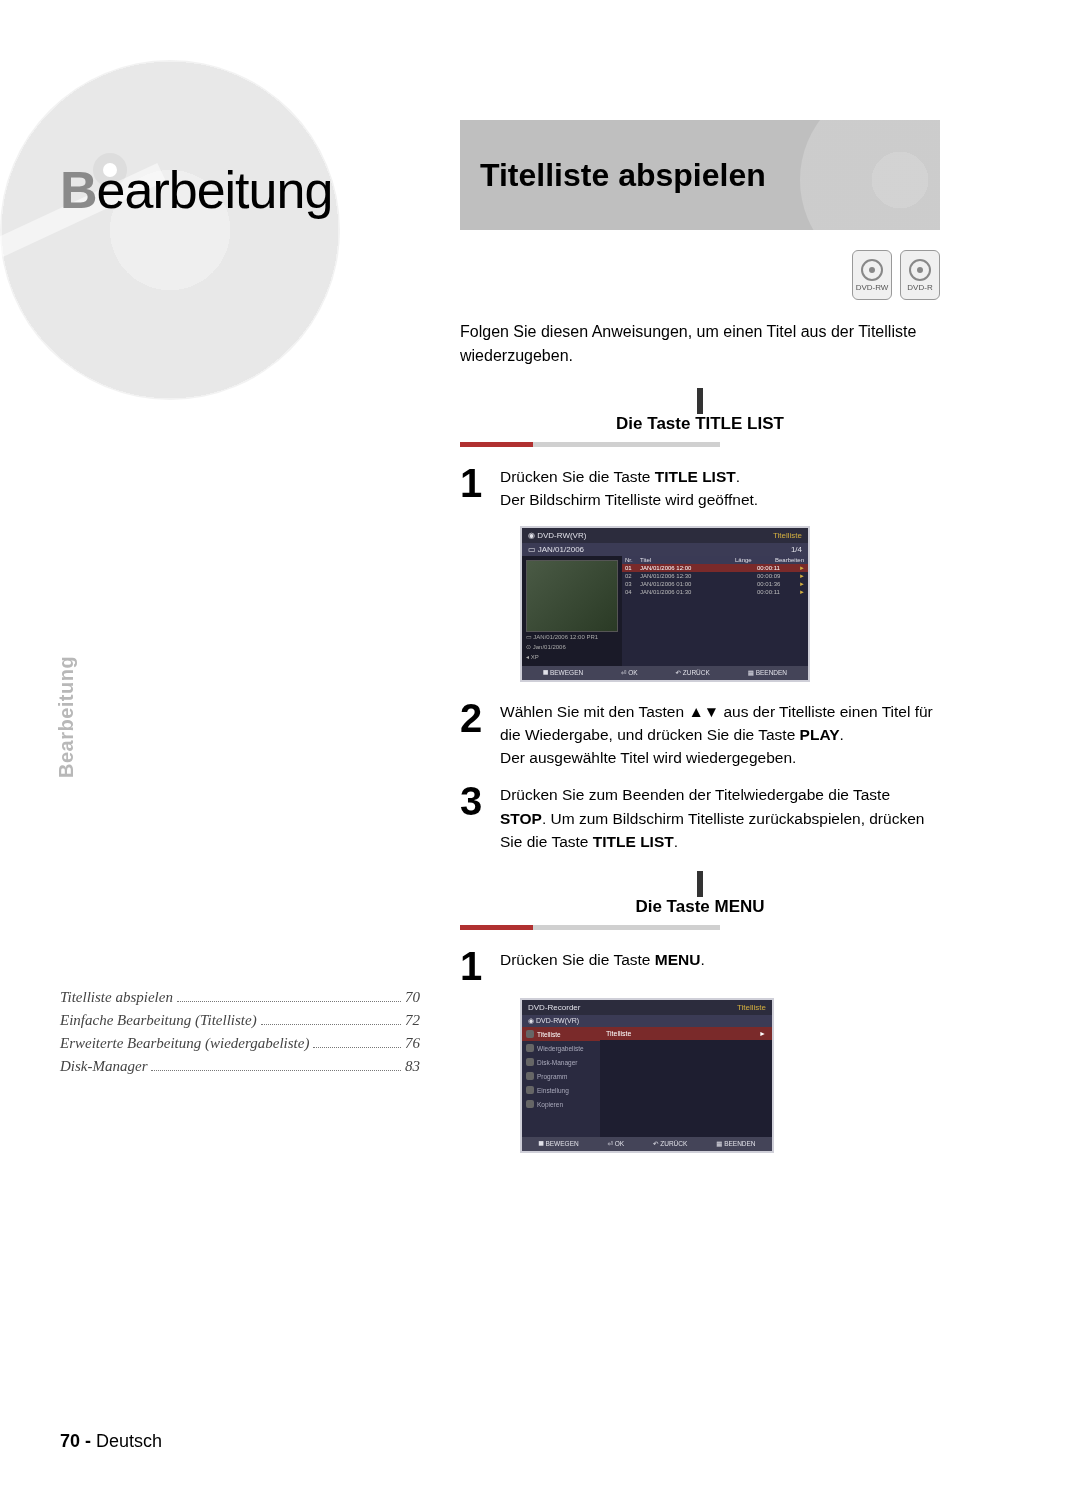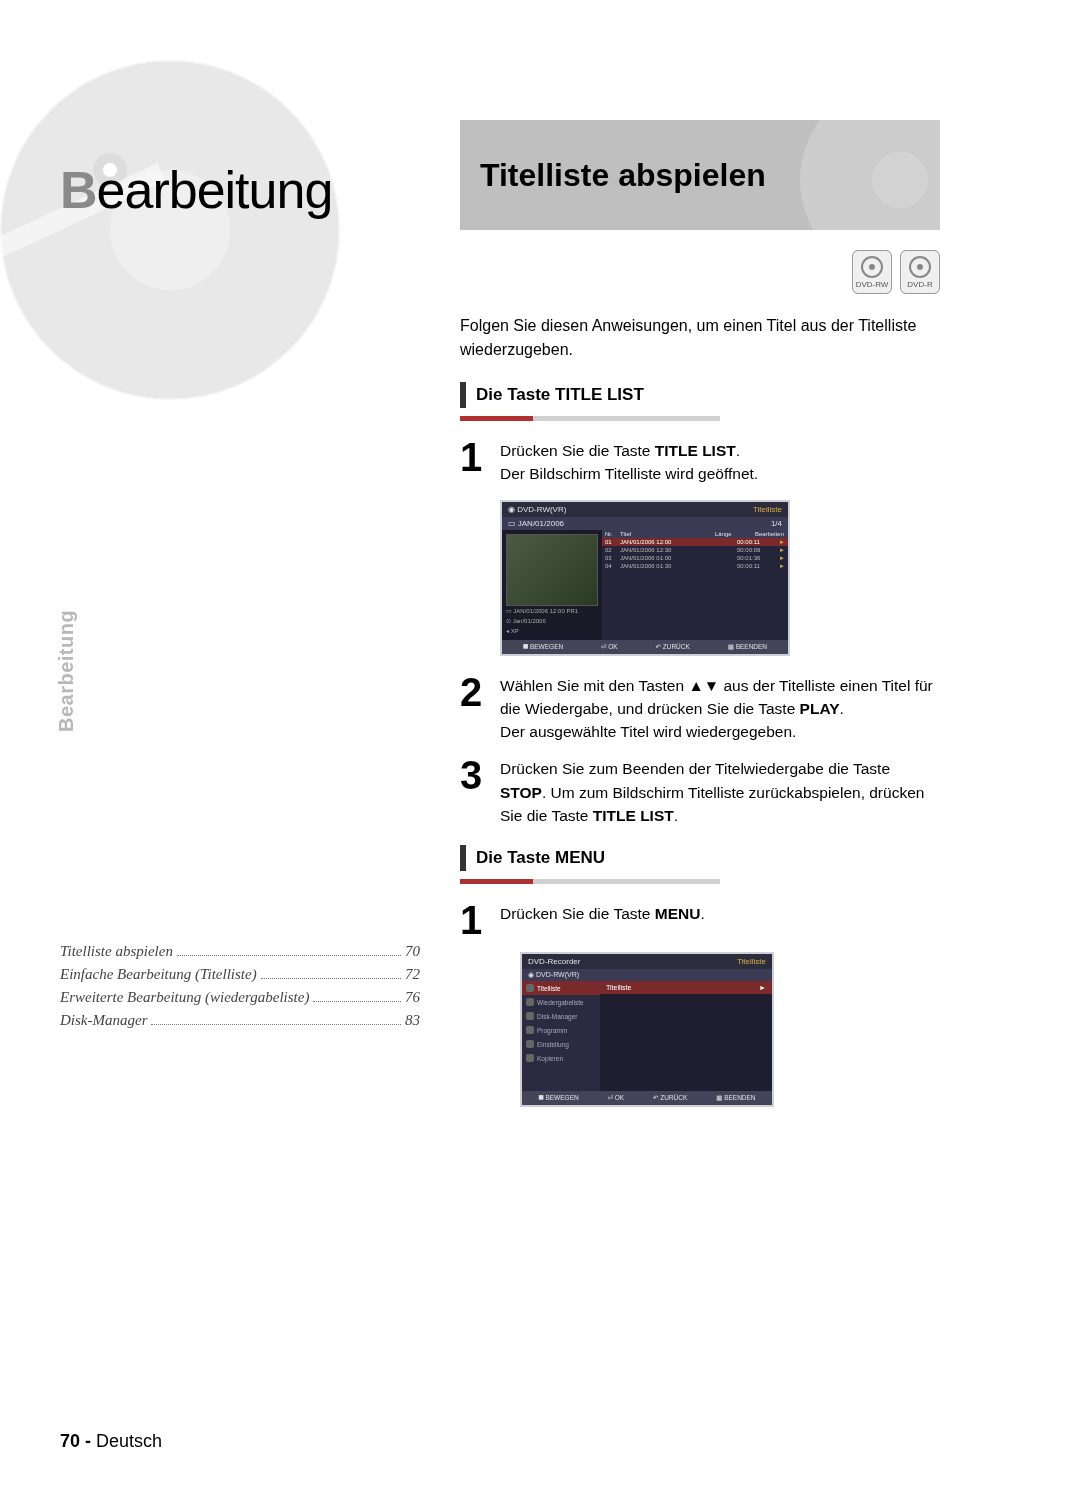--- a/index.html
+++ b/index.html
@@ -139,21 +139,21 @@
     z-index: 1;
   }
 
   .disc-badges {
     display: flex;
     justify-content: flex-end;
     gap: 8px;
     margin-bottom: 20px;
   }
   .disc-badge {
-    width: 40px; height: 44px;
+    width: 40px; height: 50px;
     border: 1px solid #999;
     border-radius: 6px;
     display: flex;
     flex-direction: column;
     align-items: center;
     justify-content: center;
     font-size: 8px;
     color: #555;
     background: #f0f0f0;
   }
@@ -175,24 +175,25 @@
 
   .body-text {
     font-size: 16px;
     line-height: 1.5;
     margin-bottom: 20px;
   }
 
   .sub-heading {
     display: flex;
     align-items: center;
-    gap: 10px;
+    gap: 0;
     font-size: 17px;
     font-weight: 700;
     margin: 18px 0 6px 0;
+    flex-direction: column;
   }
   .sub-heading .bar {
     width: 6px;
     height: 26px;
     background: #333;
   }
   .accent-line {
     height: 5px;
     width: 260px;
     margin: 8px 0 18px 0;
@@ -214,21 +215,21 @@
     font-size: 15.5px;
     line-height: 1.5;
   }
   .step-text b { font-weight: 700; }
 
   
   .osd {
     width: 290px;
     background: #1a1a28;
     border: 2px solid #cfcfd8;
-    margin: 8px 0 18px 40px;
+    margin: 8px 0 18px 60px;
     font-size: 8px;
     color: #e0e0e8;
   }
   .osd-header {
     display: flex;
     justify-content: space-between;
     background: #2c2c3d;
     padding: 3px 6px;
     font-size: 8px;
   }

